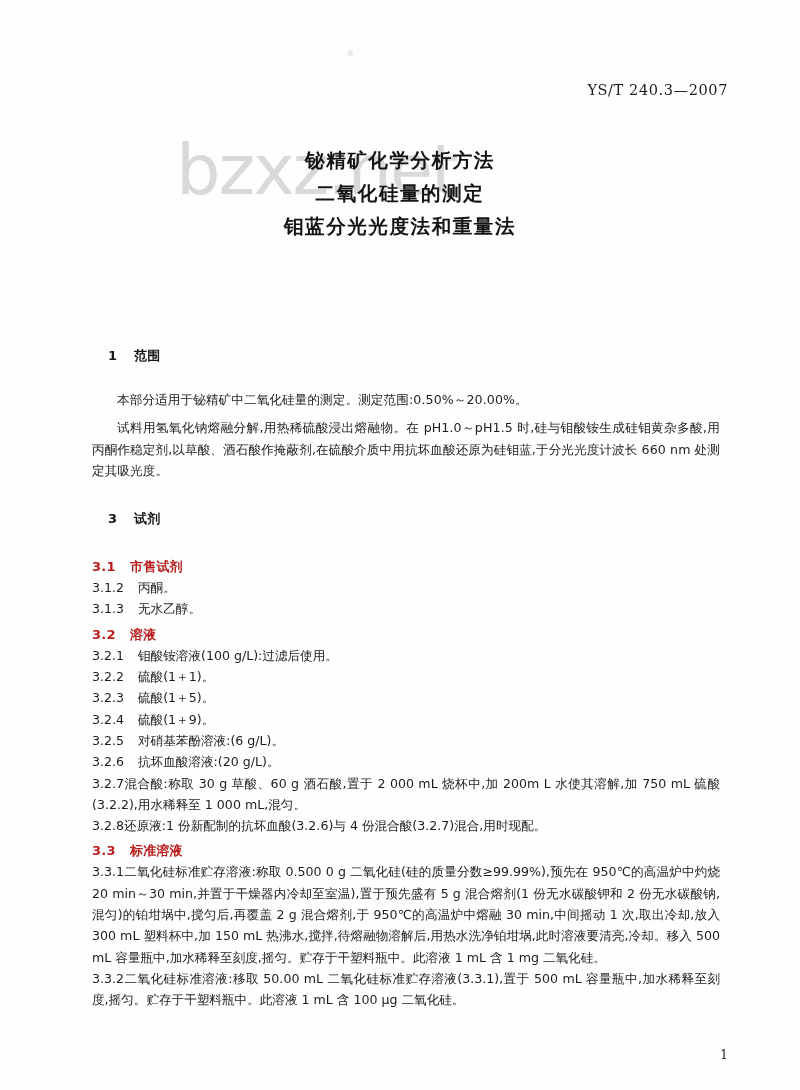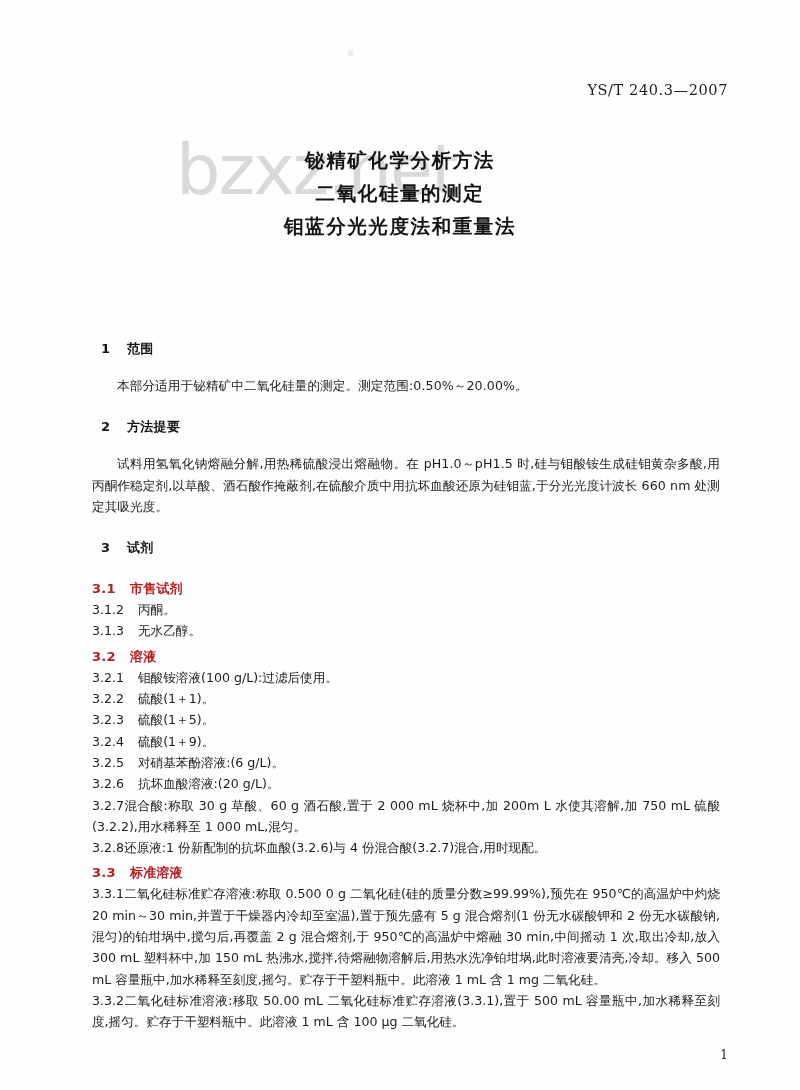--- a/index.html
+++ b/index.html
@@ -105,21 +105,21 @@
     top: 318px;
     width: 628px;
     z-index: 2;
   }
 
   .sec-h1 {
     font-size: 13px;
     font-weight: bold;
     line-height: 21px;
     letter-spacing: 0.3px;
-    margin: 9px;
+    margin: 16px;
     padding-top: 11px;
     color: #151515;
   }
   .sec-h1 .num { display: inline-block; min-width: 26px; }
 
   .sec-h2 {
     font-size: 13px;
     font-weight: bold;
     line-height: 21px;
     letter-spacing: 0.2px;
@@ -194,23 +194,20 @@
 
 
   <div class="body-col">
 
     <div class="sec-h1">
       <span class="num">1</span><span>范围</span>
     </div>
     <div class="gap-sm"></div>
     <p class="para indent">本部分适用于铋精矿中二氧化硅量的测定。测定范围:0.50%～20.00%。</p>
 
-    <div class="sec-h1">
-      <span class="num">2</span><span>方法提要</span>
-    </div>
     <div class="gap-sm"></div>
     <p class="para indent">试料用氢氧化钠熔融分解,用热稀硫酸浸出熔融物。在 pH1.0～pH1.5 时,硅与钼酸铵生成硅钼黄杂多酸,用丙酮作稳定剂,以草酸、酒石酸作掩蔽剂,在硫酸介质中用抗坏血酸还原为硅钼蓝,于分光光度计波长 660 nm 处测定其吸光度。</p>
 
     <div class="sec-h1">
       <span class="num">3</span><span>试剂</span>
     </div>
     <div class="gap-sm"></div>
 
     <div class="sec-h2">
       <span class="num">3.1</span><span>市售试剂</span>

